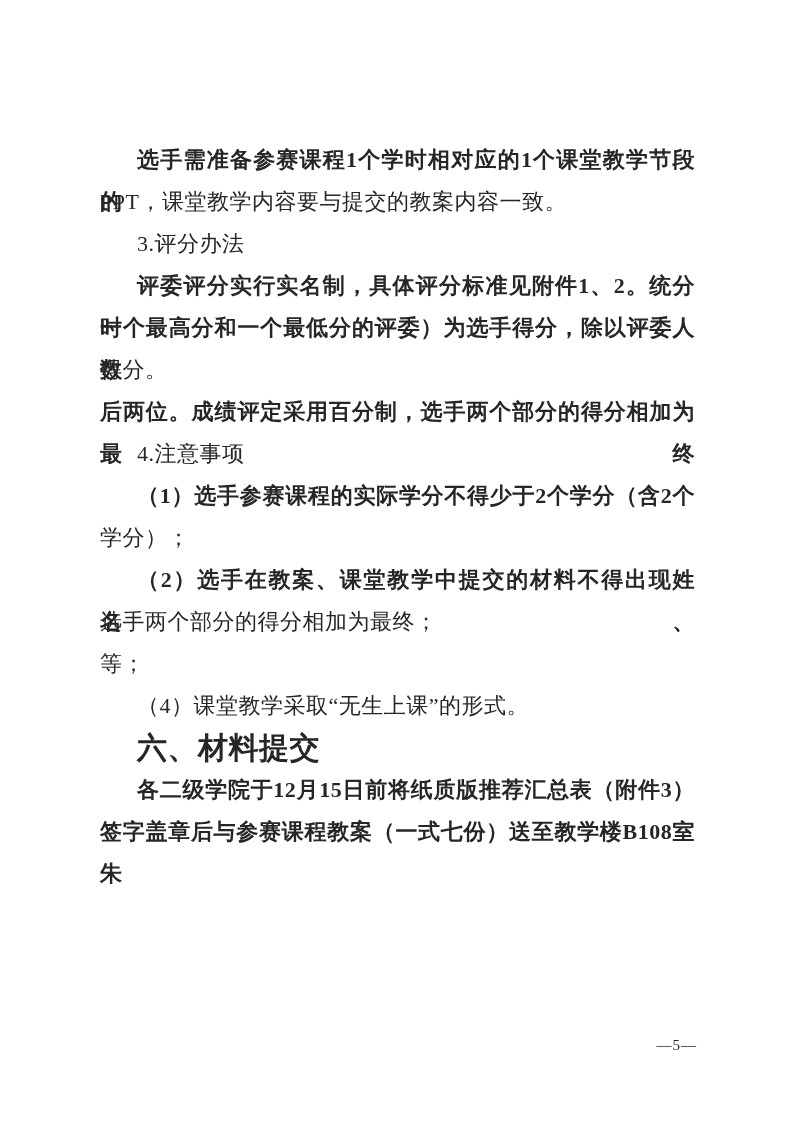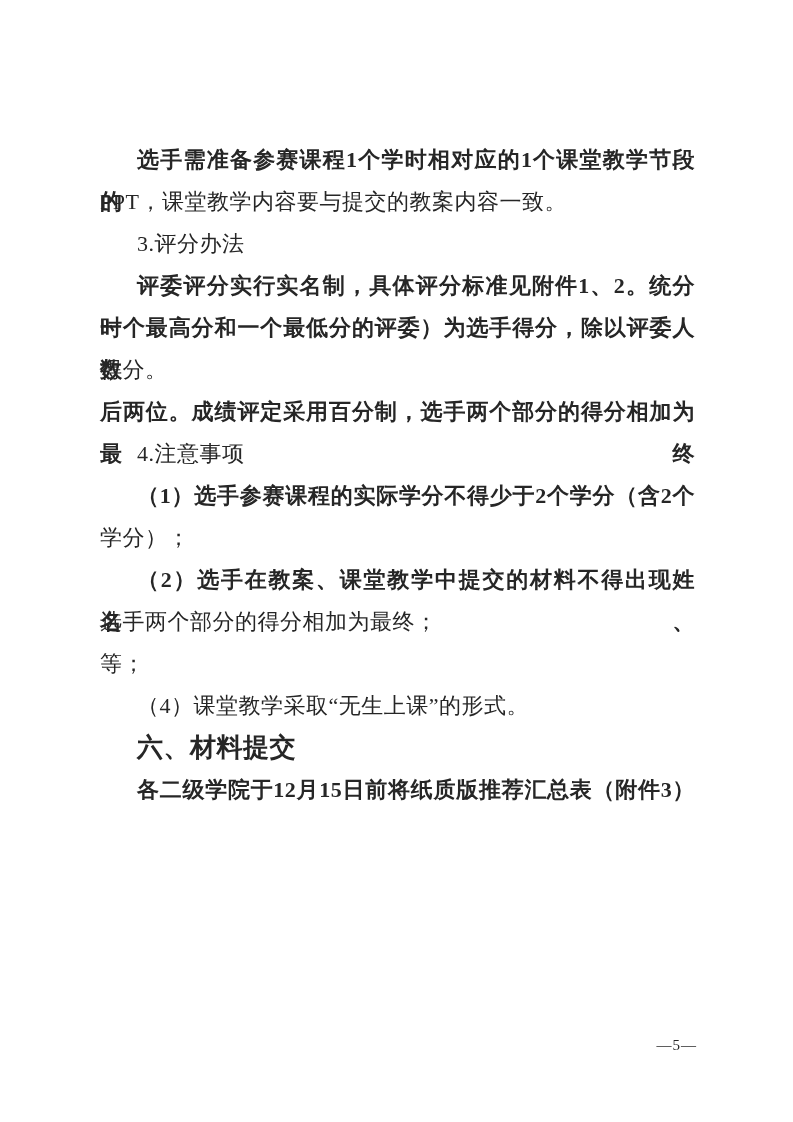--- a/index.html
+++ b/index.html
@@ -37,21 +37,21 @@
   }
   .indent { text-indent: 37px; }
   .justify {
     white-space: normal;
     text-align: justify;
     text-align-last: justify;
     font-weight: bold;
   }
   .heading {
     font-weight: 700;
-    font-size: 26px;
+    font-size: 30px;
   }
   .page-number {
     position: absolute;
     left: 100px;
     top: 1034px;
     width: 597px;
     text-align: right;
     font-size: 15px;
     line-height: 22px;
     letter-spacing: 1px;
@@ -72,15 +72,16 @@
     <div class="line justify">后两位。成绩评定采用百分制，选手两个部分的得分相加为最终</div>
     <div class="line indent">4.注意事项</div>
     <div class="line indent justify">（1）选手参赛课程的实际学分不得少于2个学分（含2个</div>
     <div class="line">学分）；</div>
     <div class="line indent justify">（2）选手在教案、课堂教学中提交的材料不得出现姓名、</div>
     <div class="line">选手两个部分的得分相加为最终；</div>
     <div class="line">等；</div>
     <div class="line indent">（4）课堂教学采取“无生上课”的形式。</div>
     <div class="line indent heading">六、材料提交</div>
     <div class="line indent justify">各二级学院于12月15日前将纸质版推荐汇总表（附件3）</div>
+    <div class="line justify">签字盖章后与参赛课程教案（一式七份）送至教学楼B108室朱</div>
   </div>
   <div class="page-number">—5—</div>
 </div>
 
 </body></html>

